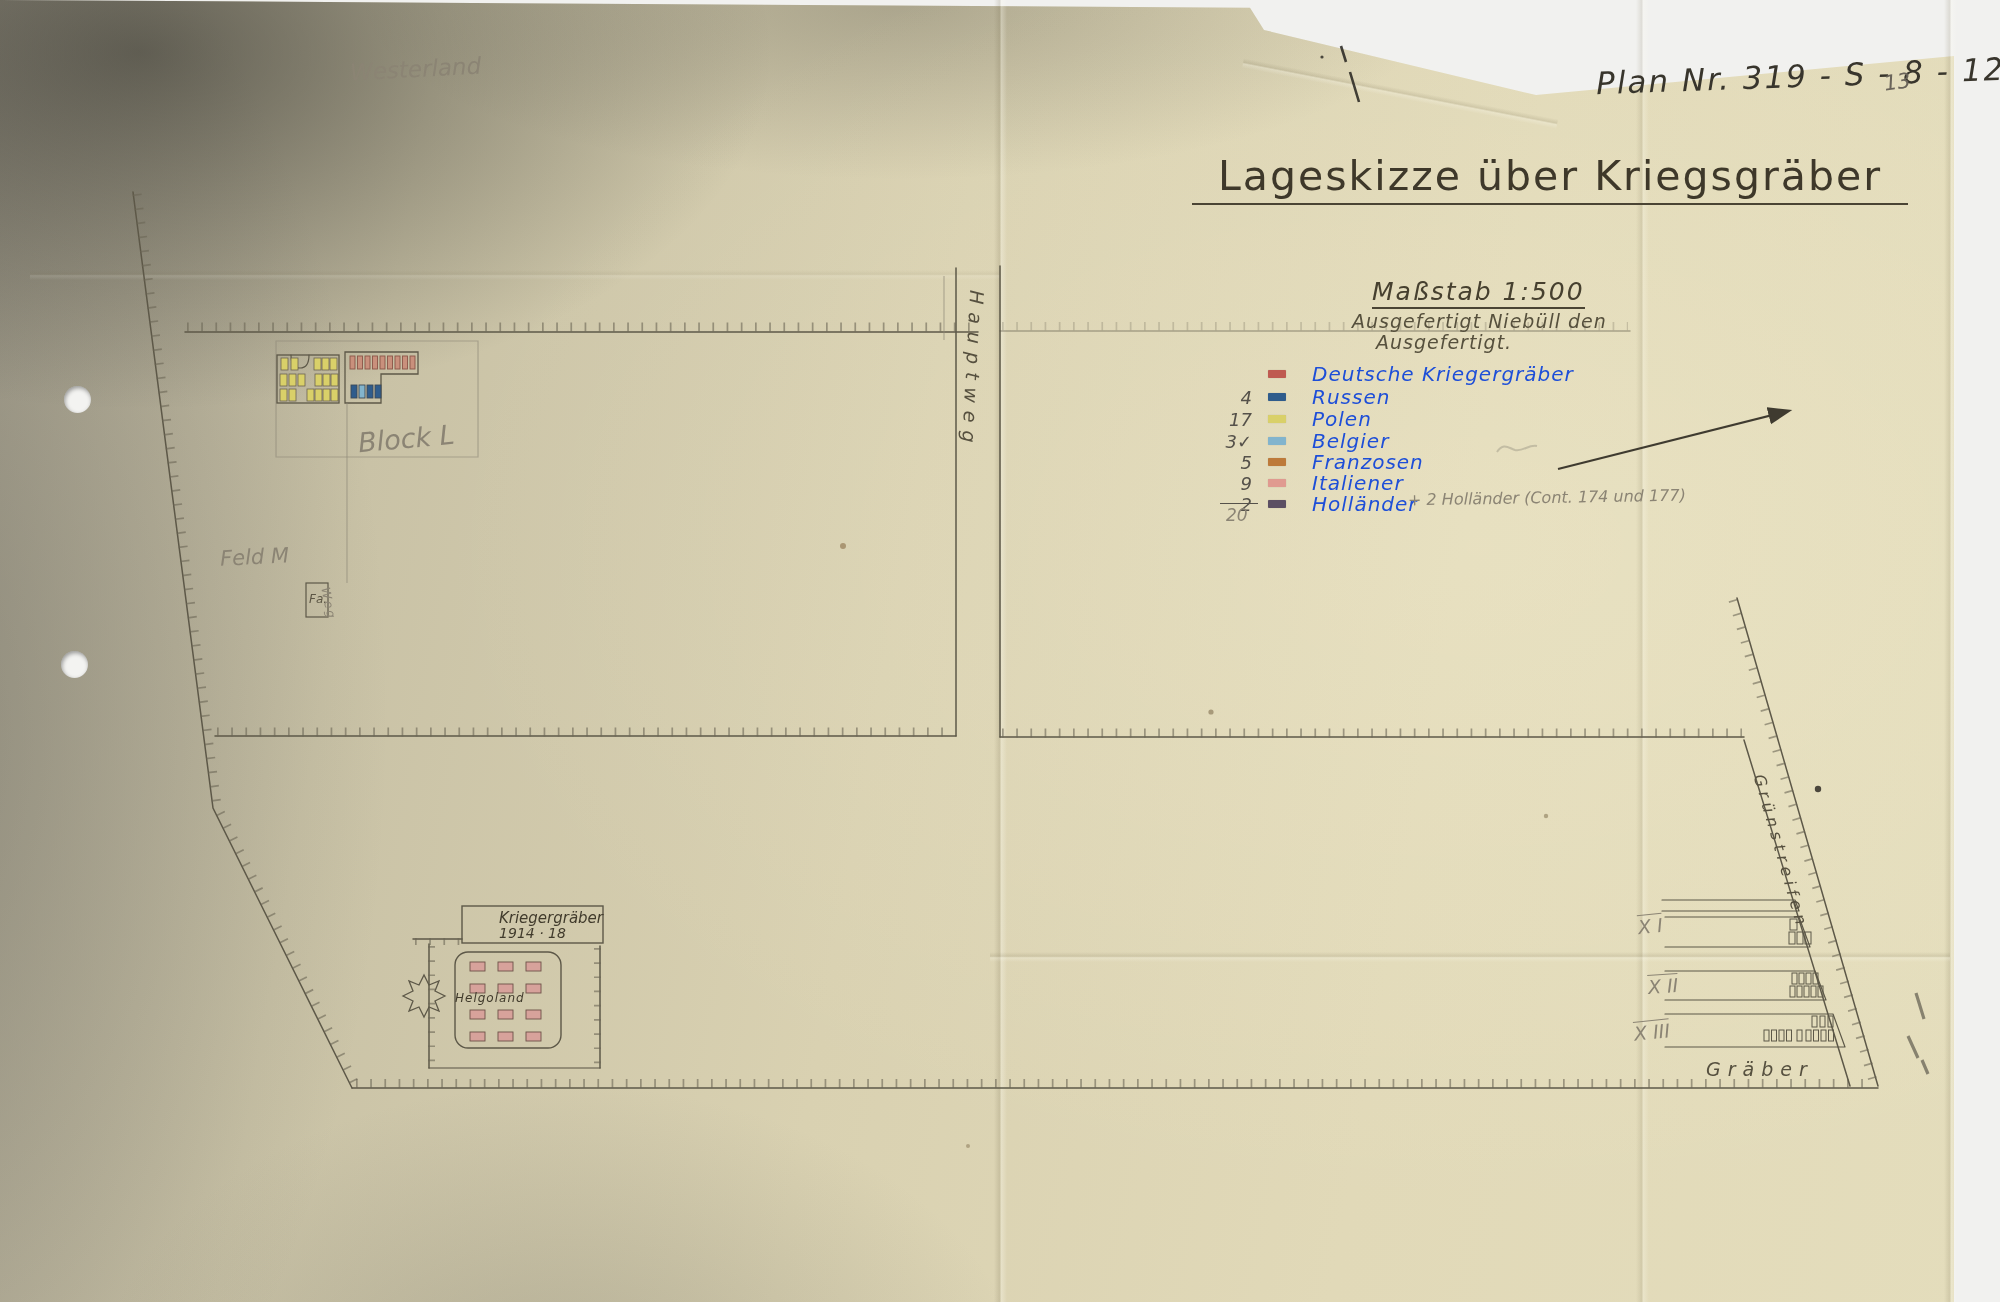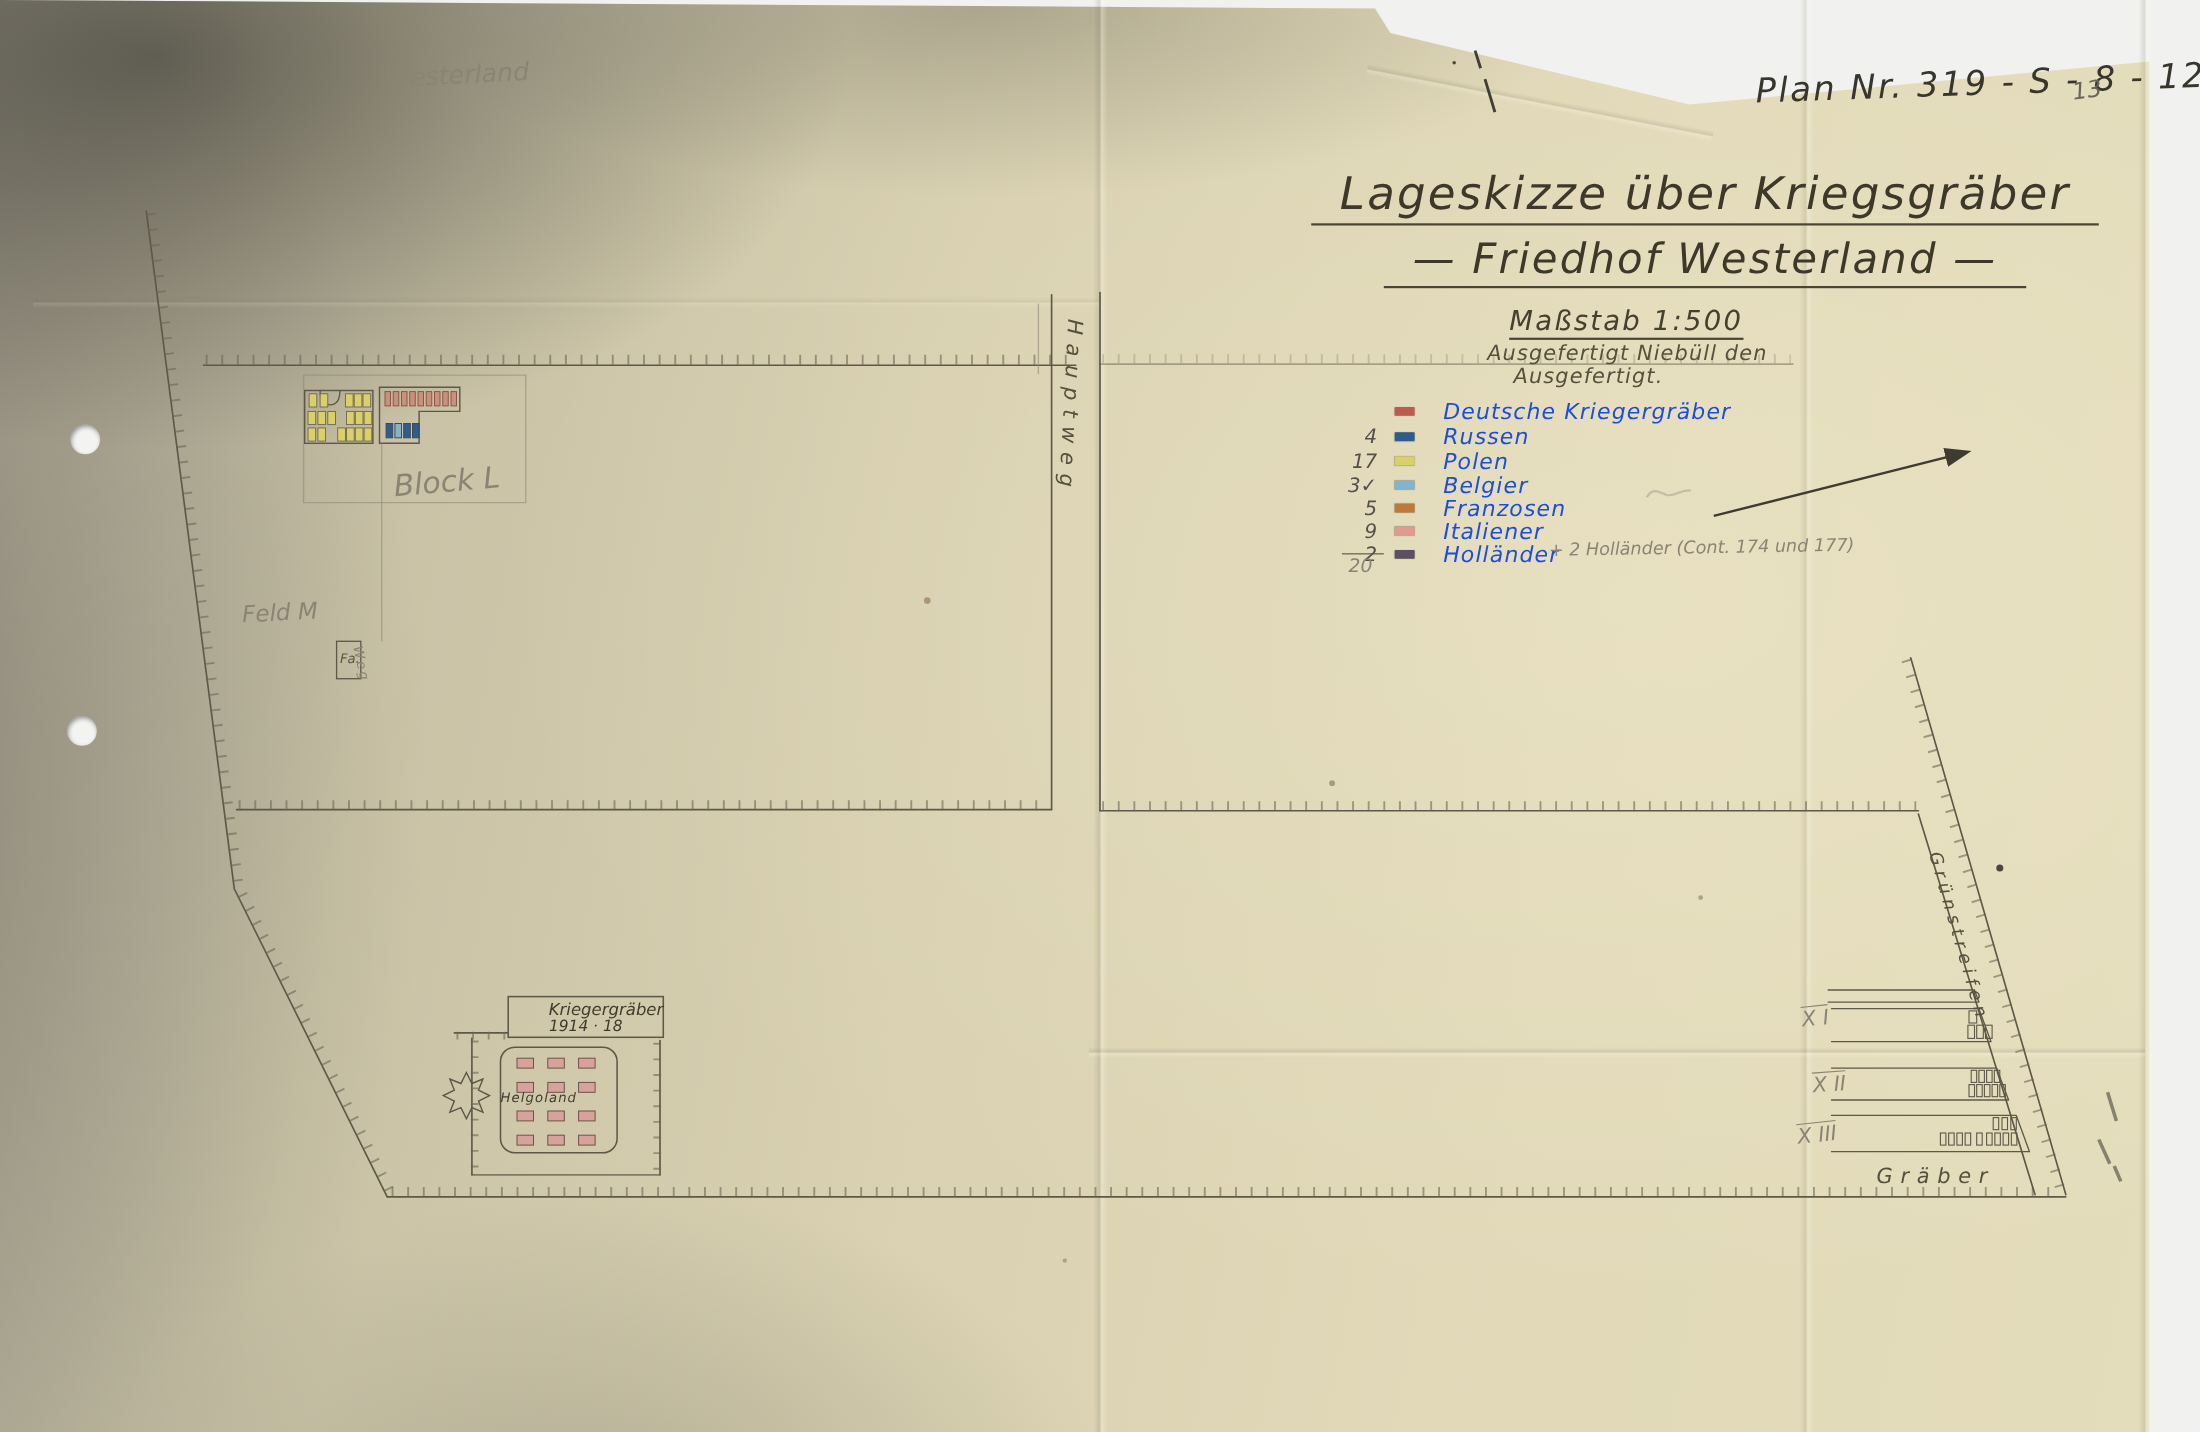--- a/index.html
+++ b/index.html
@@ -20,21 +20,21 @@
   .crease-h{position:absolute;height:10px;
     background:linear-gradient(180deg,transparent,rgba(104,94,64,.15) 42%,rgba(255,255,246,.24) 58%,transparent);}
   .hole{position:absolute;width:27px;height:27px;border-radius:50%;background:#f3f3f1;
     box-shadow:inset 1px 2px 4px rgba(0,0,0,.38);}
   
   .lbl{position:absolute;font-style:italic;color:#46402f;white-space:nowrap;}
   .pencil{color:#8b8474;}
   .ink{color:#413b2c;}
   #title-wrap{position:absolute;left:1160px;top:152px;width:780px;text-align:center;}
   .title-line{display:inline-block;font-size:41px;letter-spacing:2px;color:#3e382a;
-    border-bottom:2.5px solid #4a4434;padding:0 26px 3px 26px;font-style:italic;}
+    border-bottom:2.5px solid #4a4434;padding:0 26px 3px 26px;}
   .title-line2{font-size:38px;margin-top:8px;}
   #scale{font-size:25px;letter-spacing:2px;border-bottom:2px solid #4a4434;padding-bottom:1px;}
   .issued{font-size:19px;letter-spacing:1px;color:#56503d;}
   
   .lrow{position:absolute;left:1222px;height:24px;display:flex;align-items:center;}
   .lcount{width:30px;text-align:right;font-style:italic;font-size:18px;color:#55514a;}
   .lswatch{width:18px;height:8px;margin-left:16px;border-radius:1px;box-shadow:0 0 1px rgba(0,0,0,.25);}
   .llabel{margin-left:26px;font-style:italic;font-size:20px;letter-spacing:1px;color:#1d4ed8;}
   #legend-total-line{position:absolute;left:1220px;top:503px;width:38px;border-top:1.6px solid #55514a;}
   
@@ -228,21 +228,20 @@
     </g>
   </svg>
 
   <div class="lbl pencil" style="left:350px;top:56px;font-size:23px;transform:rotate(-3deg)">Westerland</div>
 
   <div class="lbl ink" style="left:1596px;top:58px;font-size:31px;letter-spacing:2px;transform:rotate(-2deg);color:#38352c">Plan Nr. 319 - S - 8 - 12</div>
   <div class="lbl" style="left:1884px;top:70px;font-size:21px;color:#6a645a;transform:rotate(-8deg)">13</div>
 
   <div id="title-wrap">
     <div><span class="title-line">Lageskizze über Kriegsgräber</span></div>
-    <div><span class="title-line title-line2">— Friedhof Westerland —</span></div>
   </div>
   <div class="lbl" style="left:1372px;top:277px"><span id="scale">Maßstab 1:500</span></div>
   <div class="lbl issued" style="left:1352px;top:310px">Ausgefertigt Niebüll den</div>
   <div class="lbl issued" style="left:1376px;top:331px">Ausgefertigt.</div>
 
   <div>
     <div class="lrow" style="top:362px">
       <span class="lcount"></span>
       <span class="lswatch" style="background: rgb(191, 90, 80);"></span>
       <span class="llabel">Deutsche Kriegergräber</span>

